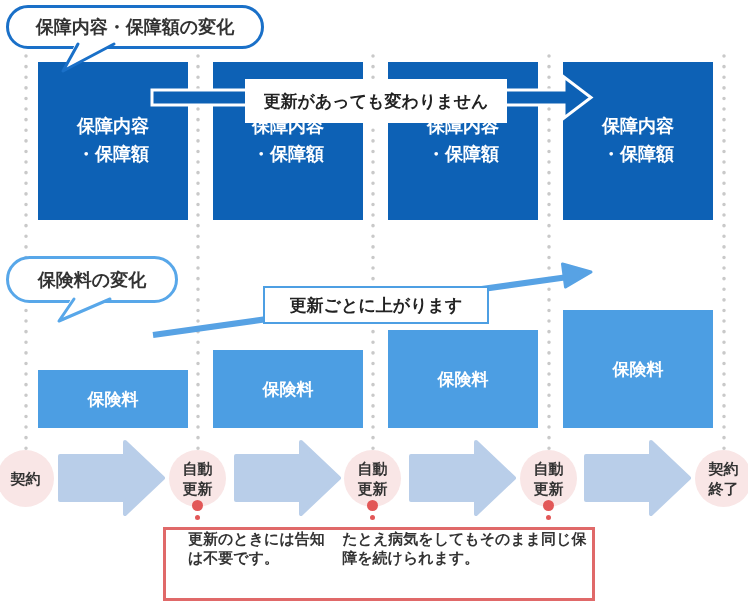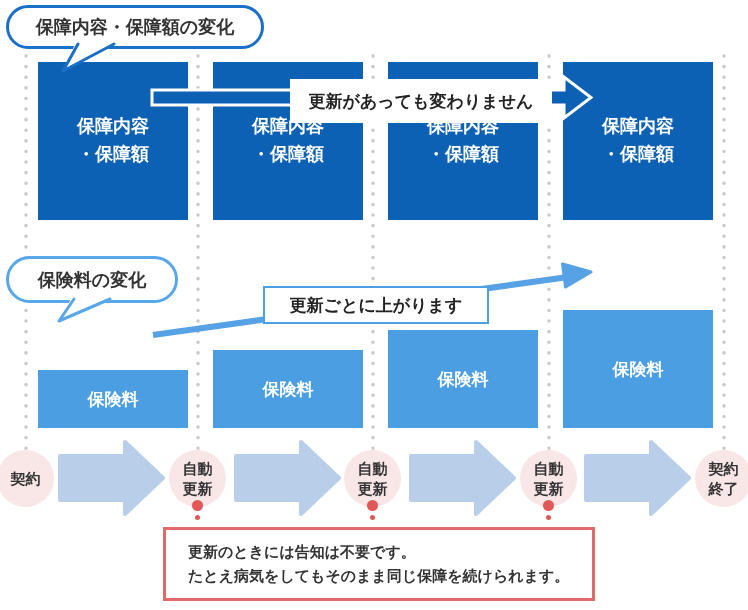--- a/index.html
+++ b/index.html
@@ -16,21 +16,21 @@
     position:absolute;top:62px;width:150px;height:158px;background:#0d61b5;
     color:#fff;font-weight:bold;font-size:18px;line-height:1.55;
     display:flex;align-items:center;justify-content:center;white-space:pre-line;z-index:1;
   }
   .cov1{left:38px}.cov2{left:213px}.cov3{left:388px}.cov4{left:563px}
 
   
   .arrow-label1{
     position:absolute;left:245px;top:79px;width:262px;height:44px;background:#fff;
     display:flex;align-items:center;justify-content:center;
-    font-size:17px;font-weight:bold;color:#222;z-index:3;margin-left:45px;
+    font-size:17px;font-weight:bold;color:#222;z-index:3;
   }
   
   .arrow-label2{
     position:absolute;left:263px;top:286px;width:226px;height:38px;background:#fff;
     border:2px solid #4d9fe3;box-sizing:border-box;
     display:flex;align-items:center;justify-content:center;
     font-size:17px;font-weight:bold;color:#222;z-index:3;
   }
 
   
@@ -66,21 +66,21 @@
   .rdot.big{width:11px;height:11px;top:500px;}
   .rdot.small{width:5px;height:5px;top:515px;}
   .rx1.big{left:192px}.rx1.small{left:195px}
   .rx2.big{left:367px}.rx2.small{left:370px}
   .rx3.big{left:543px}.rx3.small{left:546px}
 
   
   .note-box{
     position:absolute;left:163px;top:527px;width:432px;height:74px;background:#fff;
     border:3px solid #e06969;box-sizing:border-box;z-index:6;
-    display:flex;flex-direction:column;justify-content:center;gap:5px;
+    display:flex;flex-direction:row;justify-content:center;gap:5px;
     padding-left:22px;font-size:15px;font-weight:bold;color:#333;
   }
 </style>
 </head>
 <body>
 
 <div class="stage">
 
   <svg class="layer gfx" viewBox="0 0 748 610">
 

